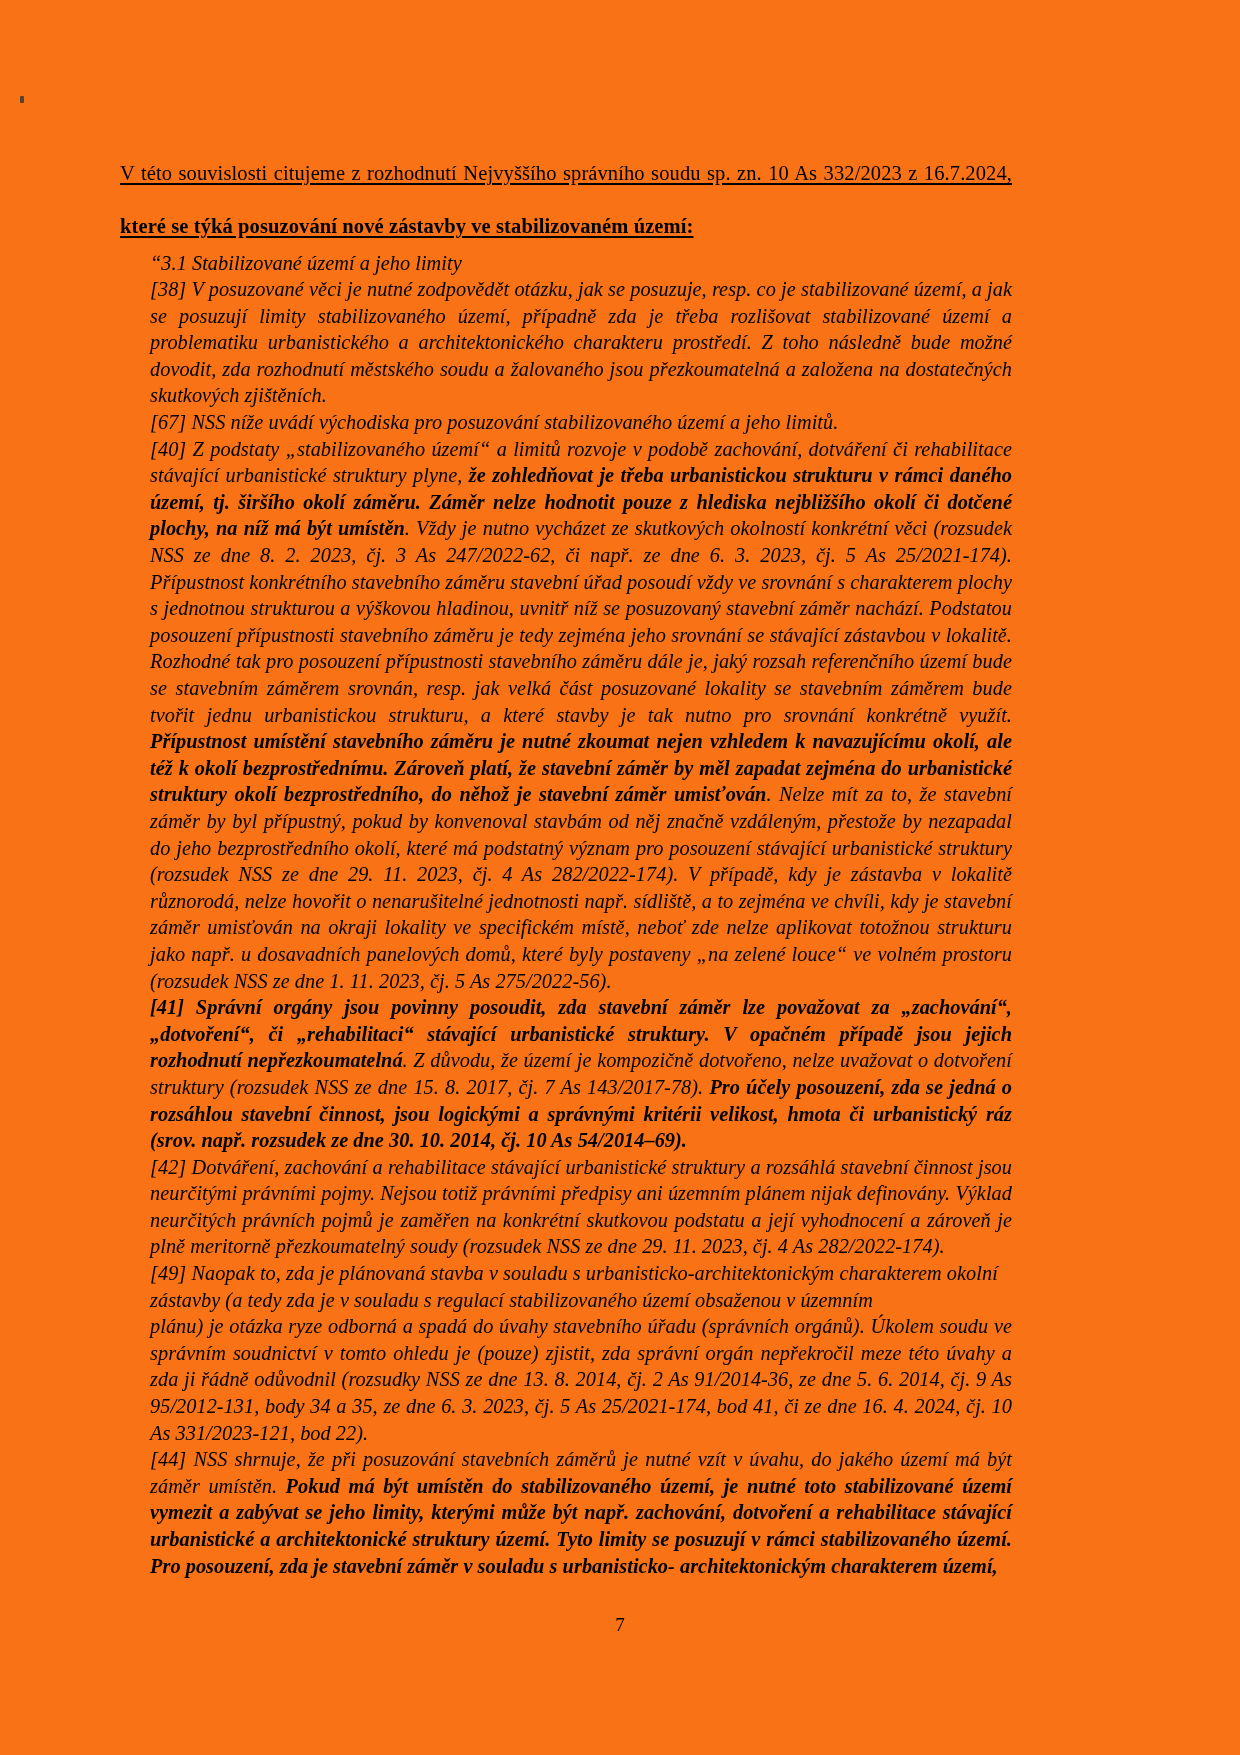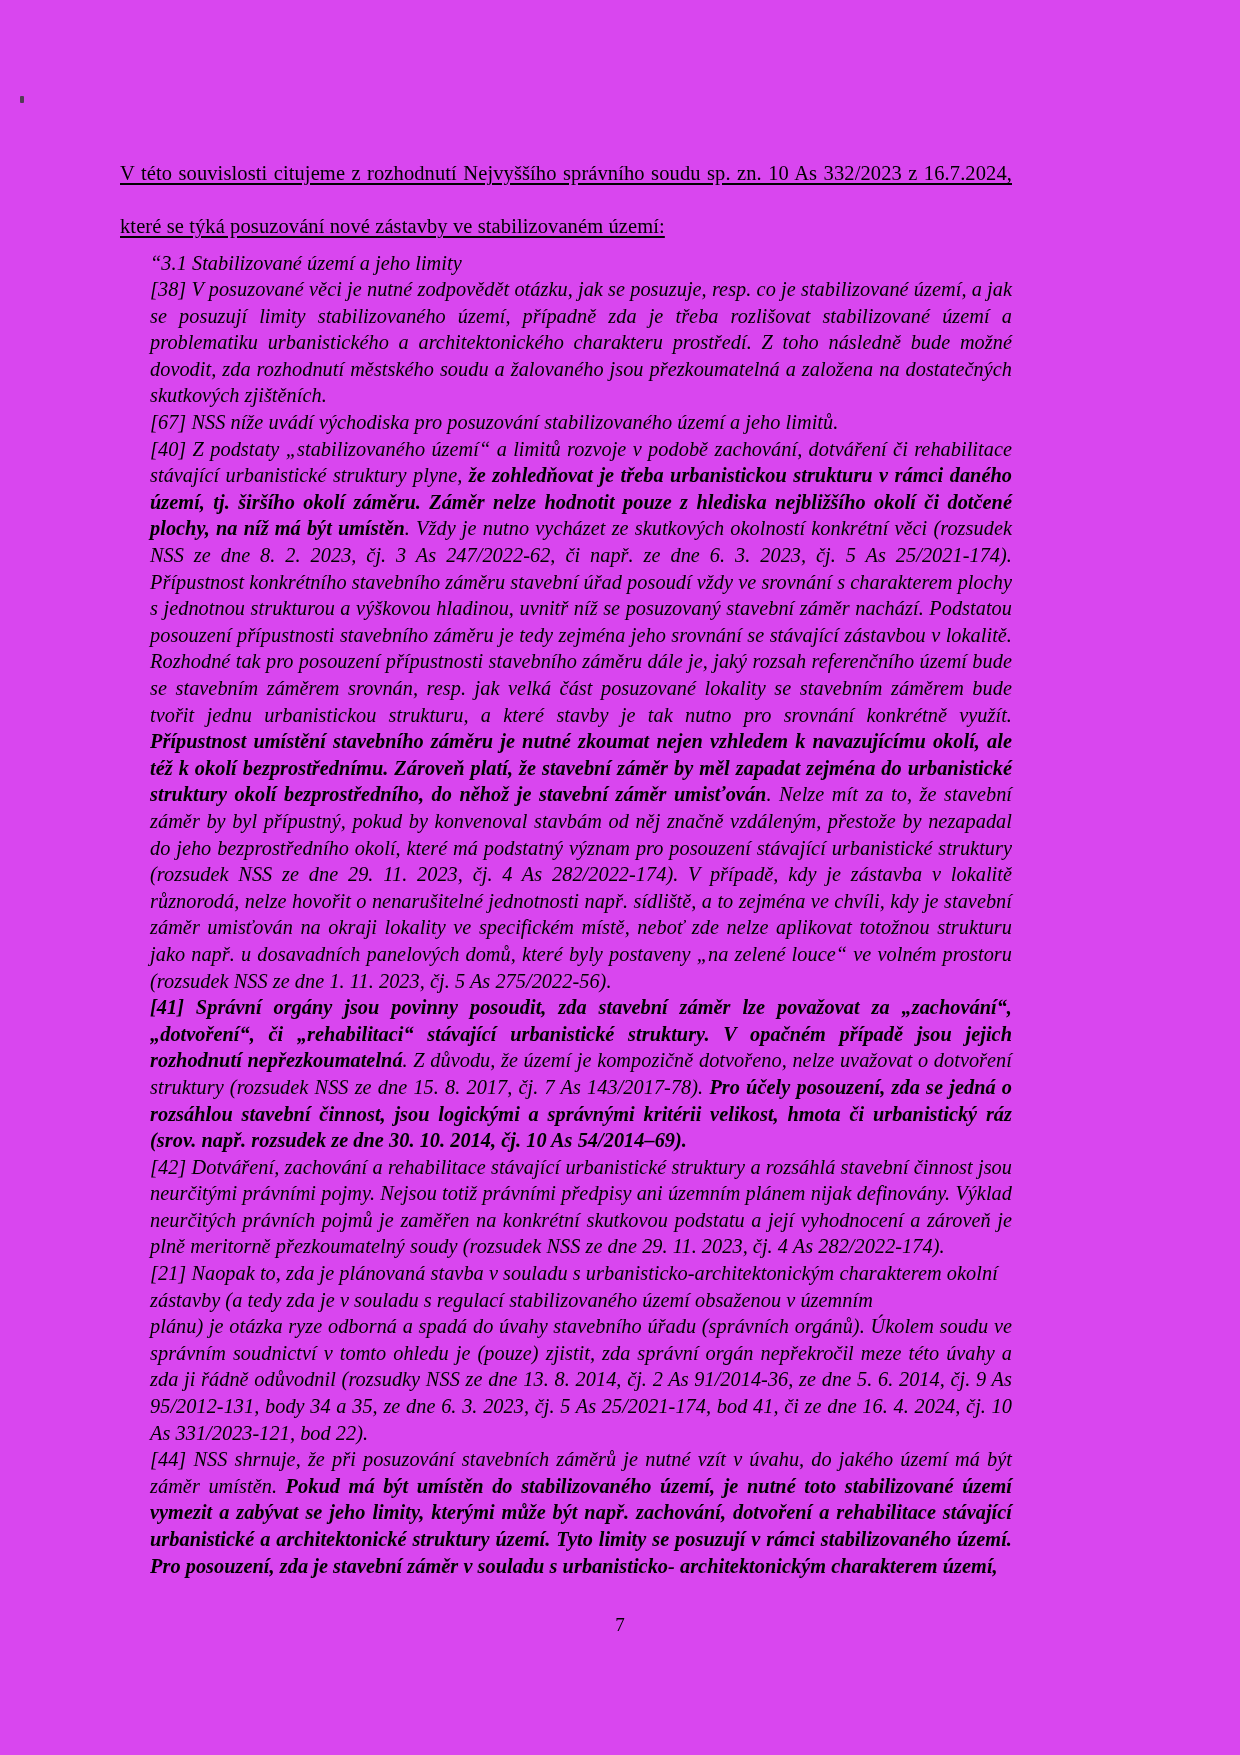--- a/index.html
+++ b/index.html
@@ -15,21 +15,21 @@
     font-family: "Liberation Serif", "DejaVu Serif", serif;
     color: #000000;
     overflow: hidden;
   }
 
   .page {
     position: absolute;
     left: 0; top: 0;
     width: 1240px;
     height: 1755px;
-    background: #d946ef;
+    background: #f97316;
   }
 
   
   .scan-speck {
     position: absolute;
     left: 20px;
     top: 96px;
     width: 4px;
     height: 7px;
     background: #3a3a3a;
@@ -48,21 +48,21 @@
   .intro {
     font-size: 20.5px;
     line-height: 26.5px;
     text-align: justify;
     text-decoration: underline;
     text-underline-offset: 3px;
     letter-spacing: .1px;
   }
   .intro .l1 { display: block; text-align: justify; }
   .intro .l1::after { content: ""; display: inline-block; width: 100%; }
-  .intro .l2 { display: block; }
+  .intro .l2 { display: block; font-weight: bold; }
 
   
   .quote {
     margin-top: 10px;
     padding-left: 30px;
     font-style: italic;
     font-size: 20.3px;
     line-height: 26.6px;
     text-align: justify;
     letter-spacing: .05px;
@@ -105,21 +105,21 @@
     </div>
 
     <div class="quote">
       <p class="nojust">“3.1 Stabilizované území a jeho limity</p>
       <div id="quote-body">
           <p><span class="rm">[38] V posuzované věci je nutné zodpovědět otázku, jak se posuzuje, resp. co je stabilizované území, a jak se posuzují limity stabilizovaného území, případně zda je třeba rozlišovat stabilizované území a problematiku urbanistického a architektonického charakteru prostředí. Z toho následně bude možné dovodit, zda rozhodnutí městského soudu a žalovaného jsou přezkoumatelná a založena na dostatečných skutkových zjištěních.</span></p>
           <p><span class="rm">[67] NSS níže uvádí východiska pro posuzování stabilizovaného území a jeho limitů.</span></p>
           <p><span class="rm">[40] Z podstaty „stabilizovaného území“ a limitů rozvoje v podobě zachování, dotváření či rehabilitace stávající urbanistické struktury plyne, </span><span class="bd">že zohledňovat je třeba urbanistickou strukturu v rámci daného území, tj. širšího okolí záměru. Záměr nelze hodnotit pouze z hlediska nejbližšího okolí či dotčené plochy, na níž má být umístěn</span><span class="rm">. Vždy je nutno vycházet ze skutkových okolností konkrétní věci (rozsudek NSS ze dne 8. 2. 2023, čj. 3 As 247/2022-62, či např. ze dne 6. 3. 2023, čj. 5 As 25/2021-174). Přípustnost konkrétního stavebního záměru stavební úřad posoudí vždy ve srovnání s charakterem plochy s jednotnou strukturou a výškovou hladinou, uvnitř níž se posuzovaný stavební záměr nachází. Podstatou posouzení přípustnosti stavebního záměru je tedy zejména jeho srovnání se stávající zástavbou v lokalitě. Rozhodné tak pro posouzení přípustnosti stavebního záměru dále je, jaký rozsah referenčního území bude se stavebním záměrem srovnán, resp. jak velká část posuzované lokality se stavebním záměrem bude tvořit jednu urbanistickou strukturu, a které stavby je tak nutno pro srovnání konkrétně využít. </span><span class="bd">Přípustnost umístění stavebního záměru je nutné zkoumat nejen vzhledem k navazujícímu okolí, ale též k okolí bezprostřednímu. Zároveň platí, že stavební záměr by měl zapadat zejména do urbanistické struktury okolí bezprostředního, do něhož je stavební záměr umisťován</span><span class="rm">. Nelze mít za to, že stavební záměr by byl přípustný, pokud by konvenoval stavbám od něj značně vzdáleným, přestože by nezapadal do jeho bezprostředního okolí, které má podstatný význam pro posouzení stávající urbanistické struktury (rozsudek NSS ze dne 29. 11. 2023, čj. 4 As 282/2022-174). V případě, kdy je zástavba v lokalitě různorodá, nelze hovořit o nenarušitelné jednotnosti např. sídliště, a to zejména ve chvíli, kdy je stavební záměr umisťován na okraji lokality ve specifickém místě, neboť zde nelze aplikovat totožnou strukturu jako např. u dosavadních panelových domů, které byly postaveny „na zelené louce“ ve volném prostoru (rozsudek NSS ze dne 1. 11. 2023, čj. 5 As 275/2022-56).</span></p>
           <p><span class="bd">[41] Správní orgány jsou povinny posoudit, zda stavební záměr lze považovat za „zachování“, „dotvoření“, či „rehabilitaci“ stávající urbanistické struktury. V opačném případě jsou jejich rozhodnutí nepřezkoumatelná</span><span class="rm">. Z důvodu, že území je kompozičně dotvořeno, nelze uvažovat o dotvoření struktury (rozsudek NSS ze dne 15. 8. 2017, čj. 7 As 143/2017-78). </span><span class="bd">Pro účely posouzení, zda se jedná o rozsáhlou stavební činnost, jsou logickými a správnými kritérii velikost, hmota či urbanistický ráz (srov. např. rozsudek ze dne 30. 10. 2014, čj. 10 As 54/2014–69).</span></p>
           <p><span class="rm">[42] Dotváření, zachování a rehabilitace stávající urbanistické struktury a rozsáhlá stavební činnost jsou neurčitými právními pojmy. Nejsou totiž právními předpisy ani územním plánem nijak definovány. Výklad neurčitých právních pojmů je zaměřen na konkrétní skutkovou podstatu a její vyhodnocení a zároveň je plně meritorně přezkoumatelný soudy (rozsudek NSS ze dne 29. 11. 2023, čj. 4 As 282/2022-174).</span></p>
-          <p class="nojust"><span class="rm">[21] Naopak to, zda je plánovaná stavba v souladu s urbanisticko-architektonickým charakterem okolní zástavby (a tedy zda je v souladu s regulací stabilizovaného území obsaženou v územním</span></p>
+          <p class="nojust"><span class="rm">[49] Naopak to, zda je plánovaná stavba v souladu s urbanisticko-architektonickým charakterem okolní zástavby (a tedy zda je v souladu s regulací stabilizovaného území obsaženou v územním</span></p>
           <p><span class="rm">plánu) je otázka ryze odborná a spadá do úvahy stavebního úřadu (správních orgánů). Úkolem soudu ve správním soudnictví v tomto ohledu je (pouze) zjistit, zda správní orgán nepřekročil meze této úvahy a zda ji řádně odůvodnil (rozsudky NSS ze dne 13. 8. 2014, čj. 2 As 91/2014-36, ze dne 5. 6. 2014, čj. 9 As 95/2012-131, body 34 a 35, ze dne 6. 3. 2023, čj. 5 As 25/2021-174, bod 41, či ze dne 16. 4. 2024, čj. 10 As 331/2023-121, bod 22).</span></p>
           <p><span class="rm">[44] NSS shrnuje, že při posuzování stavebních záměrů je nutné vzít v úvahu, do jakého území má být záměr umístěn. </span><span class="bd">Pokud má být umístěn do stabilizovaného území, je nutné toto stabilizované území vymezit a zabývat se jeho limity, kterými může být např. zachování, dotvoření a rehabilitace stávající urbanistické a architektonické struktury území. Tyto limity se posuzují v rámci stabilizovaného území. Pro posouzení, zda je stavební záměr v souladu s urbanisticko- architektonickým charakterem území,</span></p>
         </div>
     </div>
 
   </div>
 
   <div class="folio">7</div>
 
 </div>

